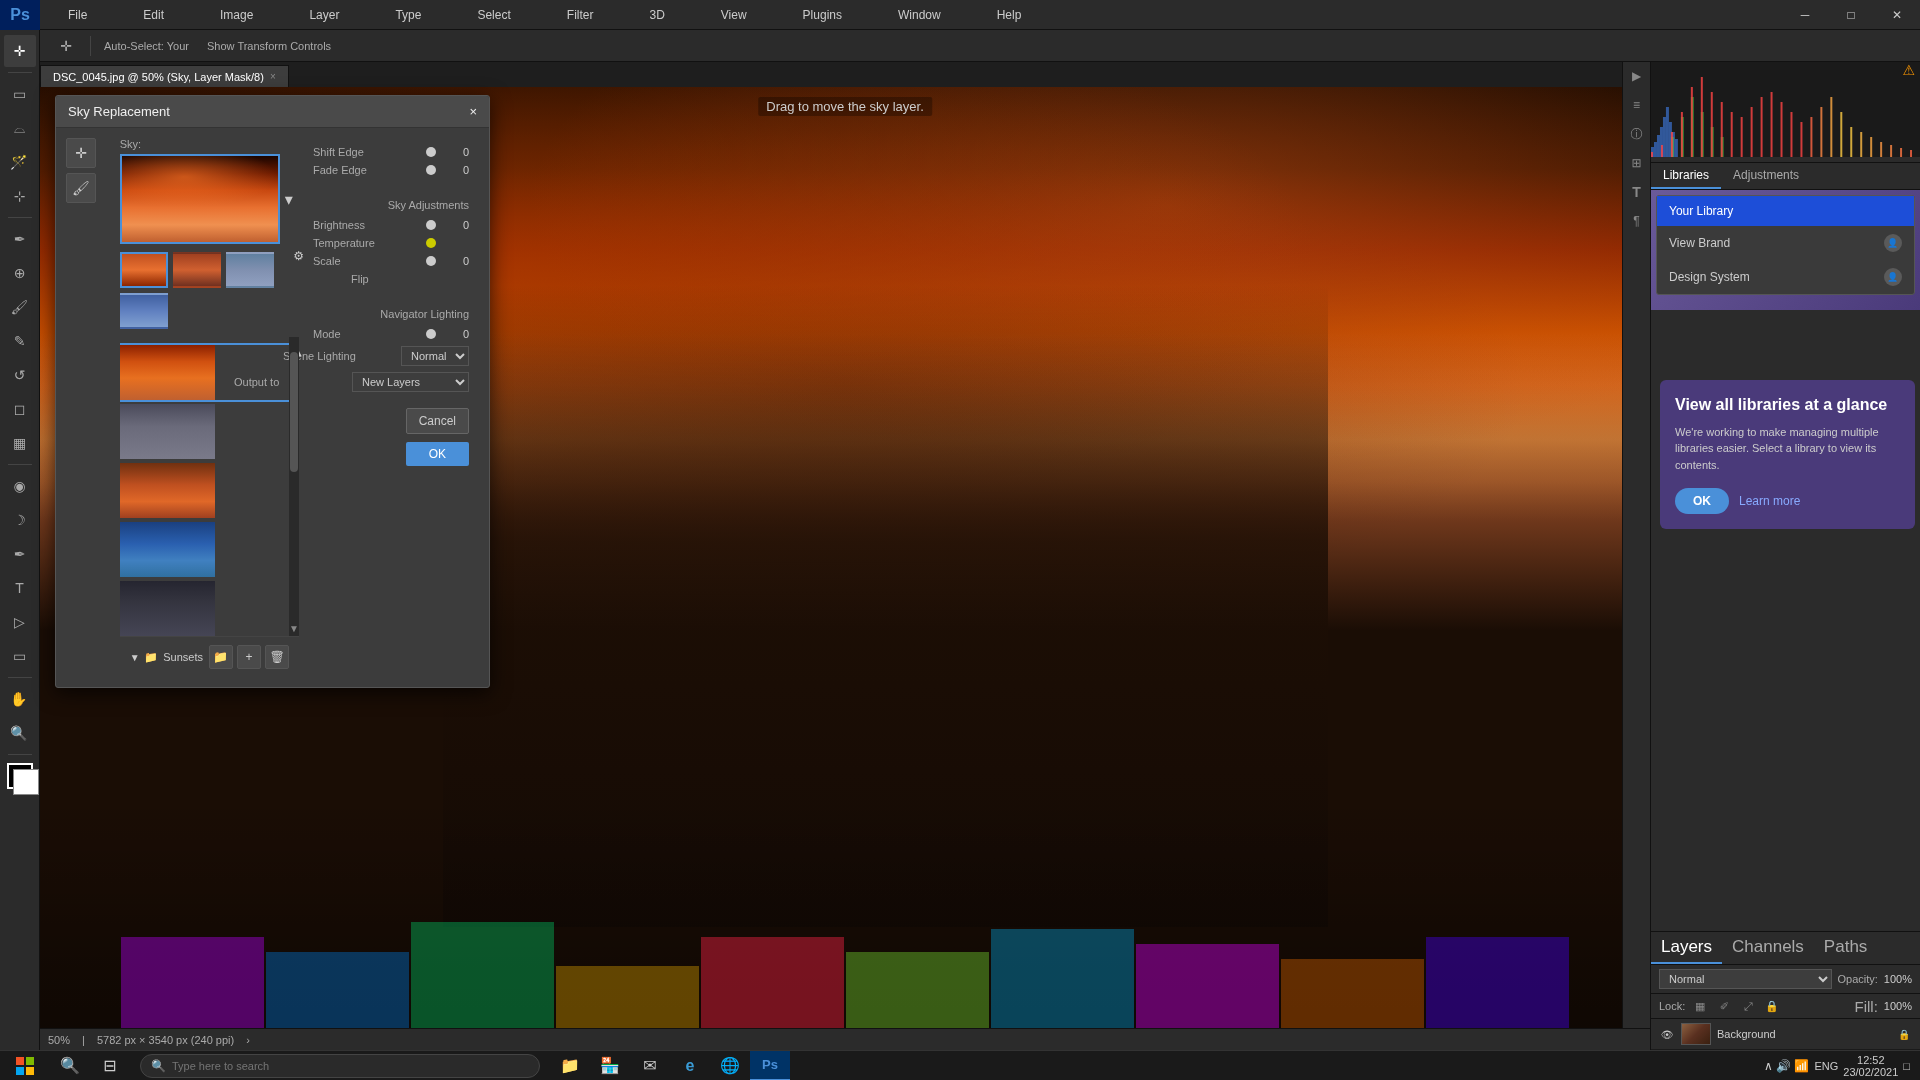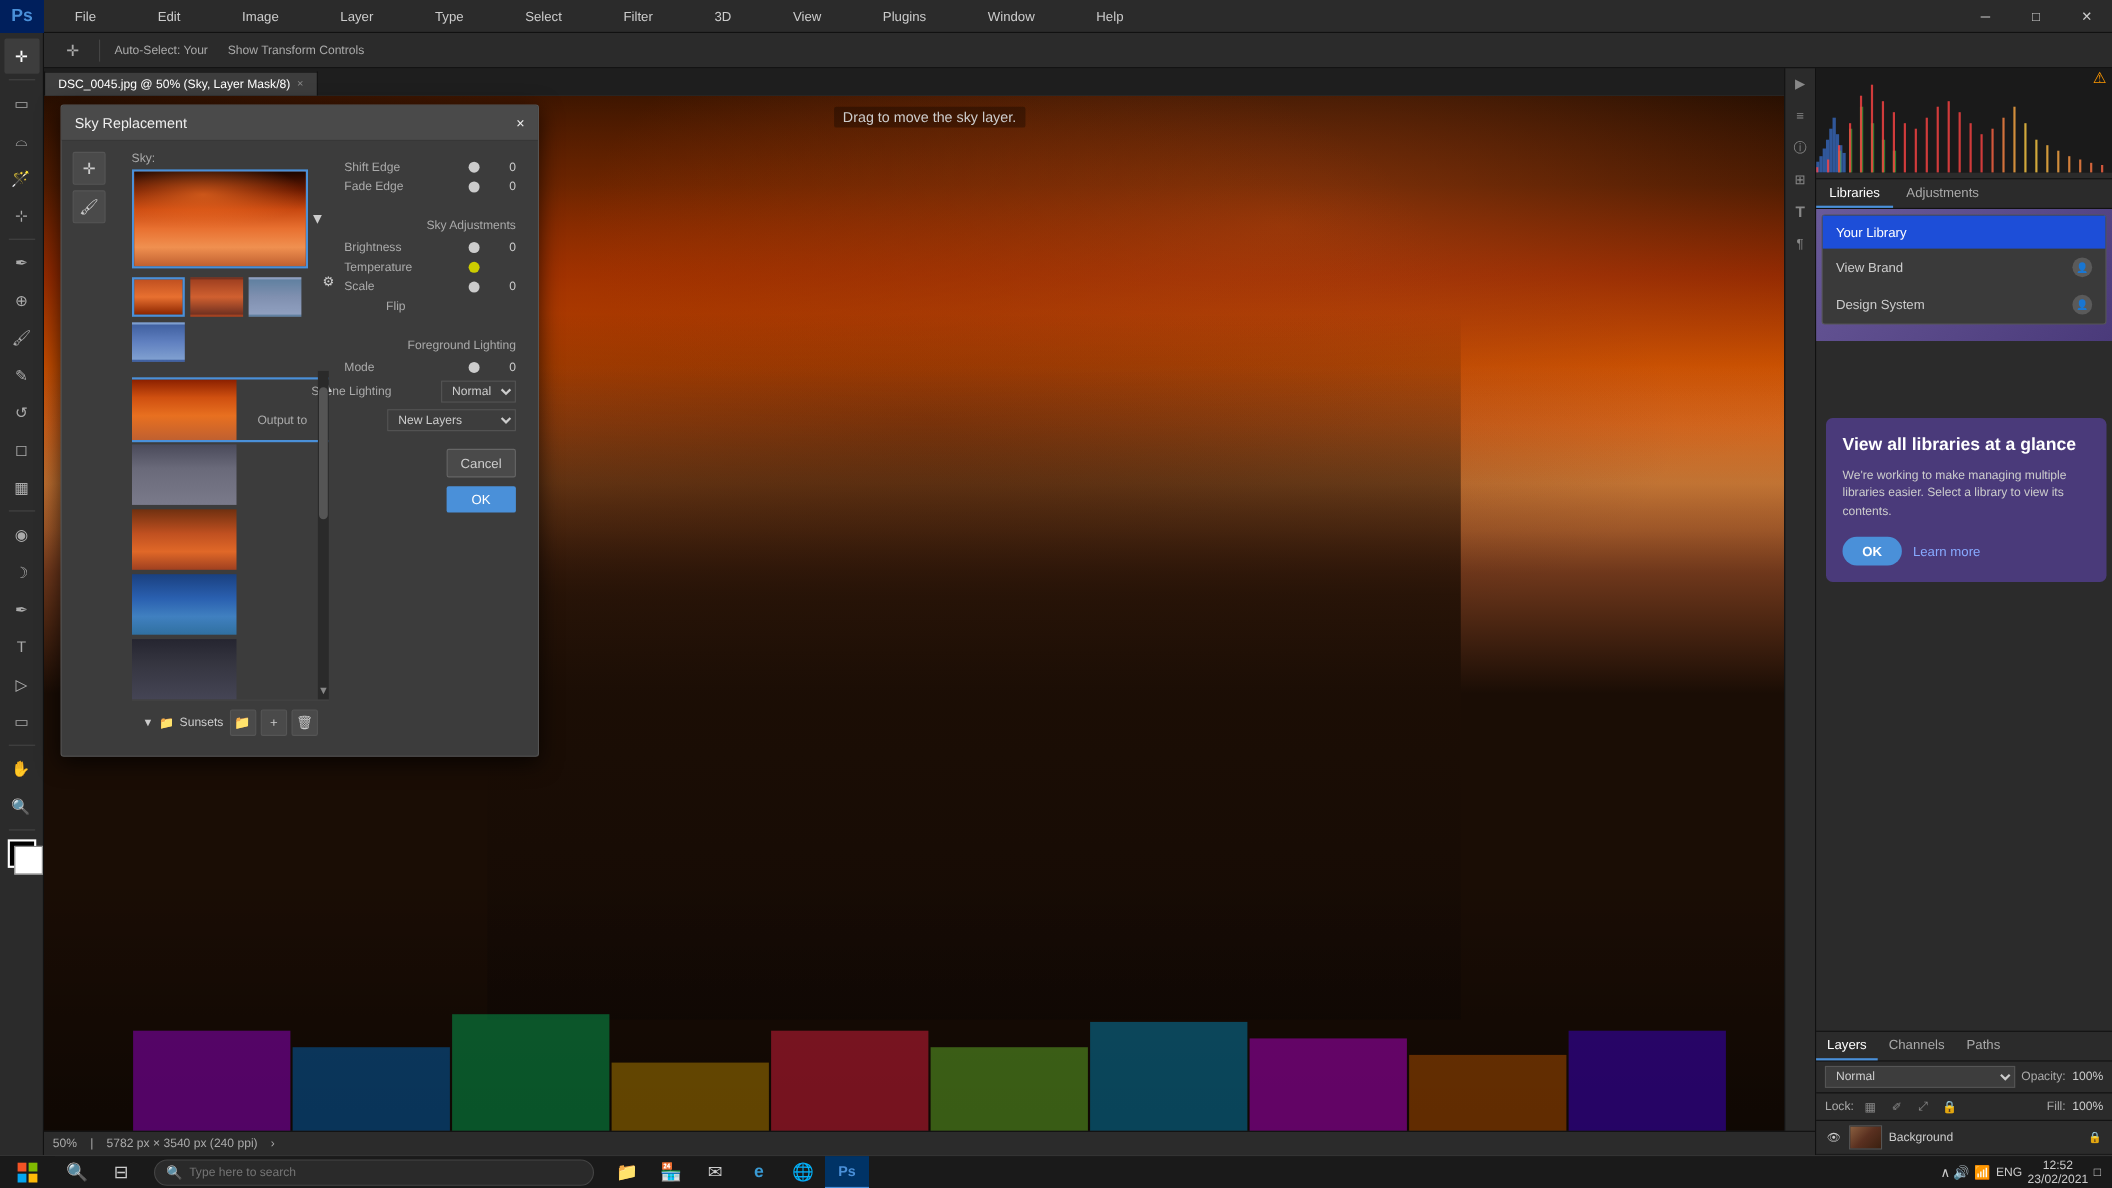--- a/index.html
+++ b/index.html
@@ -127,35 +127,35 @@
     }
     #library-info-popup h3 { font-size: 16px; font-weight: bold; color: #fff; margin-bottom: 8px; line-height: 1.3; }
     #library-info-popup p { font-size: 11px; line-height: 1.5; color: #ccc; margin-bottom: 15px; }
     #library-info-popup .popup-buttons { display: flex; gap: 10px; align-items: center; }
     #library-info-popup .ok-btn { background: #4a90d9; color: #fff; border: none; border-radius: 20px; padding: 6px 18px; font-size: 12px; cursor: pointer; font-weight: bold; }
     #library-info-popup .learn-more { color: #88aaff; font-size: 12px; cursor: pointer; text-decoration: none; }
 
     
     #layers-panel { border-top: 1px solid #111; }
     #layers-header { display: flex; border-bottom: 1px solid #111; }
-    .layers-tab { padding: 5px 10px; font-size: 12px; color: #aaa; cursor: pointer; }
+    .layers-tab { padding: 5px 10px; font-size: 17px; color: #aaa; cursor: pointer; }
     .layers-tab.active { color: #fff; border-bottom: 2px solid #4a90d9; }
 
     #layers-options {
       padding: 4px 8px; display: flex; align-items: center; gap: 6px; border-bottom: 1px solid #111; flex-wrap: wrap;
     }
     .blend-mode-select {
       background: #3d3d3d; border: 1px solid #555; color: #ccc; padding: 2px 5px; font-size: 11px; flex: 1;
     }
     .opacity-label { font-size: 11px; color: #aaa; }
     .opacity-value { font-size: 11px; color: #ccc; }
 
     #lock-row { padding: 3px 8px; display: flex; align-items: center; gap: 6px; border-bottom: 1px solid #111; }
     .lock-icon { width: 18px; height: 18px; display: flex; align-items: center; justify-content: center; font-size: 11px; color: #888; cursor: pointer; }
-    .fill-label { font-size: 11px; color: #aaa; margin-left: auto; }
+    .fill-label { font-size: 15px; color: #aaa; margin-left: auto; }
     .fill-value { font-size: 11px; color: #ccc; }
 
     #layer-list { padding: 0; }
     .layer-item {
       display: flex; align-items: center; padding: 4px 8px; gap: 6px; cursor: pointer; border-bottom: 1px solid #1a1a1a;
     }
     .layer-eye { width: 16px; height: 16px; display: flex; align-items: center; justify-content: center; font-size: 10px; }
     .layer-thumb { width: 30px; height: 22px; background: #4a3a2a; border: 1px solid #555; flex-shrink: 0; overflow: hidden; }
     .layer-thumb-bg { background: linear-gradient(135deg, #8b6040 0%, #5a3020 50%, #3a2010 100%); width: 100%; height: 100%; }
     .layer-name { font-size: 11px; color: #ccc; flex: 1; }
@@ -616,21 +616,21 @@
         </div>
         <span class="sky-value">0</span>
       </div>
 
       <div class="sky-control-row">
         <span class="sky-control-label">Flip</span>
         <div style="flex:1;"></div>
       </div>
 
       <div style="height:1px;background:#444;margin:4px 0;"></div>
-      <div style="font-size:11px;color:#aaa;padding:2px 0;">Foreground Lighting</div>
+      <div style="font-size:11px;color:#aaa;padding:2px 0;">Navigator Lighting</div>
 
       <div class="sky-control-row">
         <span class="sky-control-label">Mode</span>
         <div class="sky-slider">
           <div class="sky-slider-fill" style="width:50%"></div>
           <div class="sky-slider-thumb" style="left:50%"></div>
         </div>
         <span class="sky-value">0</span>
       </div>
 

